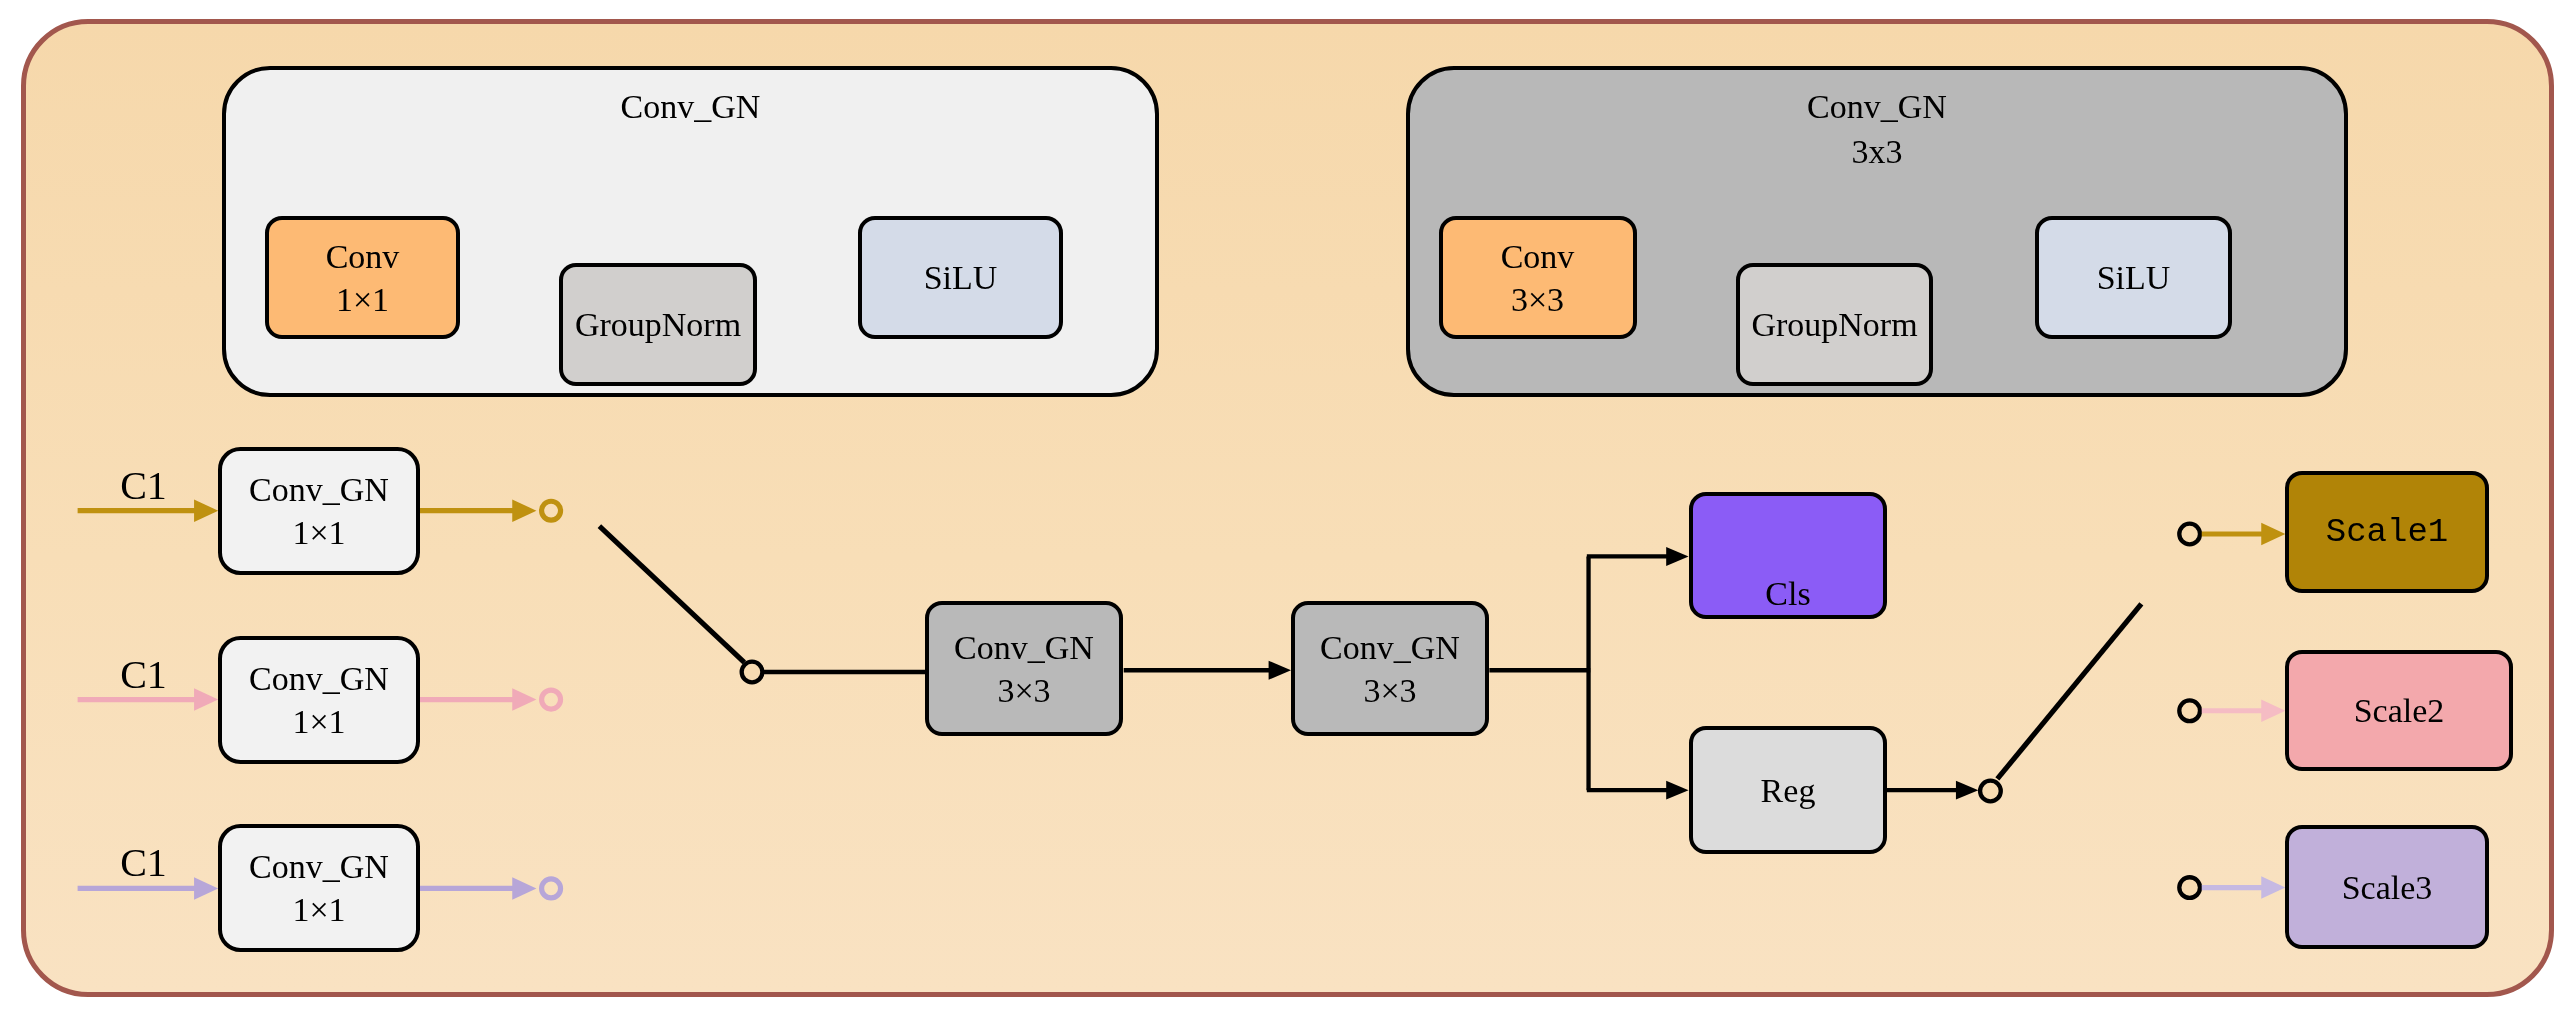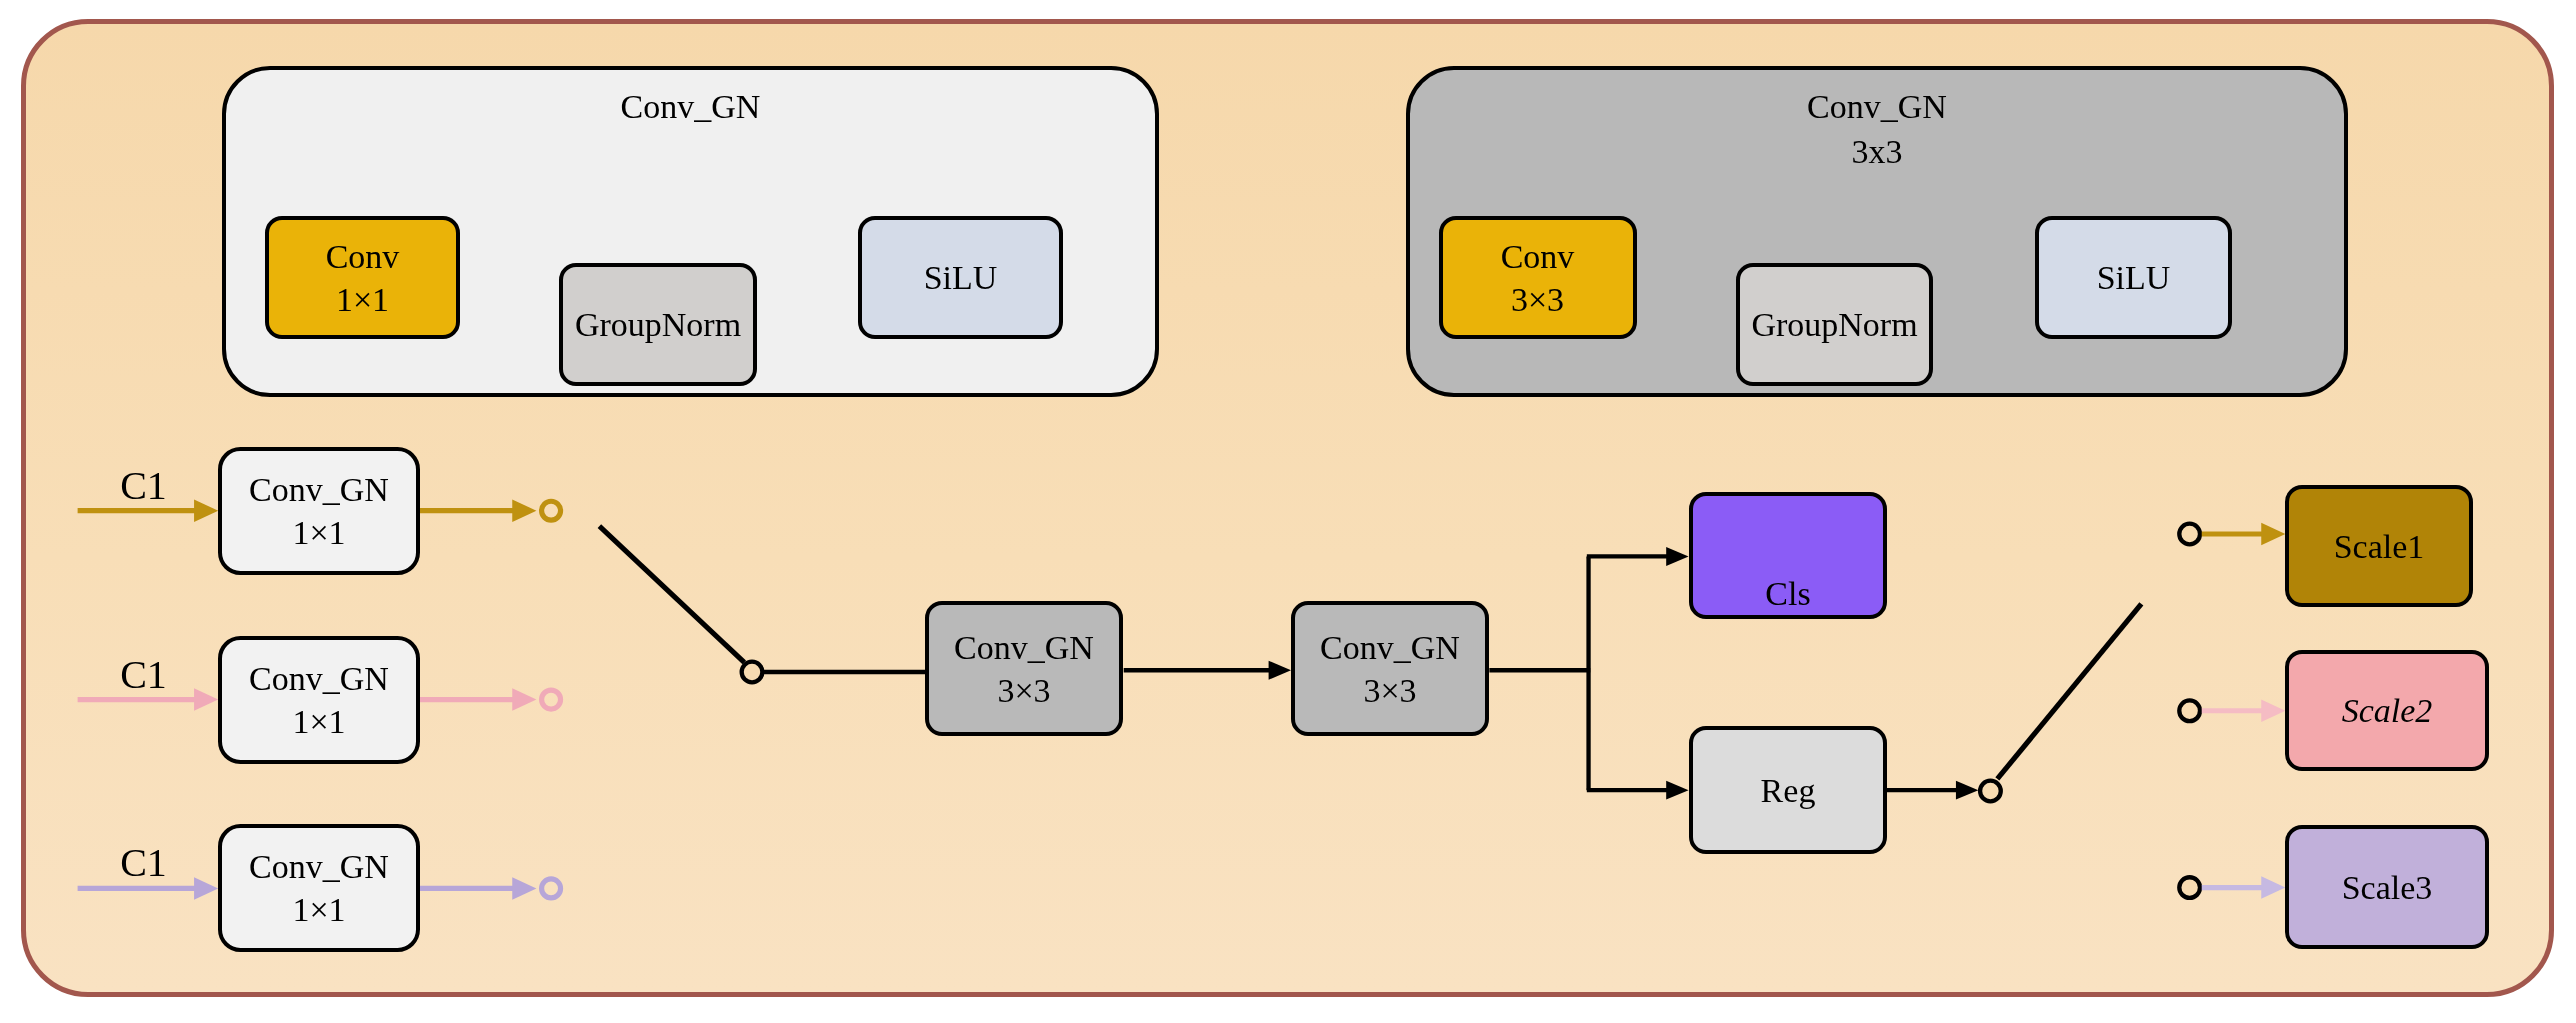--- a/index.html
+++ b/index.html
@@ -17,21 +17,21 @@
   .group{position:absolute;box-sizing:border-box;border:4.3px solid #000;border-radius:48px;}
   .group1{left:222px;top:66px;width:937px;height:331px;background:#f0f0f0;}
   .group2{left:1406px;top:66px;width:942px;height:331px;background:#b8b8b8;}
   .group-title{position:absolute;left:0;top:14px;width:100%;text-align:center;
     font-size:34px;line-height:45px;}
   .box{
     position:absolute;box-sizing:border-box;border:4.3px solid #000;border-radius:17px;
     display:flex;flex-direction:column;align-items:center;justify-content:center;
     font-size:34px;line-height:43px;text-align:center;
   }
-  .fill-conv{background:#eab308;}
+  .fill-conv{background:#fdba74;}
   .fill-gn{background:#d1cfcd;margin-top:47px;}
   .fill-silu{background:#d4dbe8;}
   .fill-row{background:#f2f2f2;border-radius:22.4px;}
   .fill-trunk{background:#b9b9b9;}
   .fill-cls{background:#8b5cf6;justify-content:flex-end;}
   .fill-reg{background:#dcdcdc;}
   .fill-scale1{background:#b18407;}
   .fill-scale2{background:#f3a8ac;}
   .fill-scale3{background:#c1b0da;text-align:right;}
   .c1-label{position:absolute;width:121px;text-align:center;font-size:40px;line-height:38px;}
@@ -204,24 +204,24 @@
     <span>3×3</span>
   </div>
 
   <div class="box fill-cls" style="left:1689px;top:492px;width:198px;height:127px;">
     <span>Cls</span>
   </div>
   <div class="box fill-reg" style="left:1689px;top:726px;width:198px;height:128px;">
     <span>Reg</span>
   </div>
 
-  <div class="box fill-scale1" style="left:2285px;top:485px;width:188px;height:122px;">
+  <div class="box fill-scale1" style="left:2285px;top:471px;width:204px;height:122px;font-family:Liberation Mono, monospace;">
     <span>Scale1</span>
   </div>
-  <div class="box fill-scale2" style="left:2285px;top:650px;width:204px;height:121px;font-style:italic;">
+  <div class="box fill-scale2" style="left:2285px;top:650px;width:228px;height:121px;">
     <span>Scale2</span>
   </div>
   <div class="box fill-scale3" style="left:2285px;top:825px;width:204px;height:124px;">
     <span>Scale3</span>
   </div>
 
 </div>
 
 
 </body></html>

